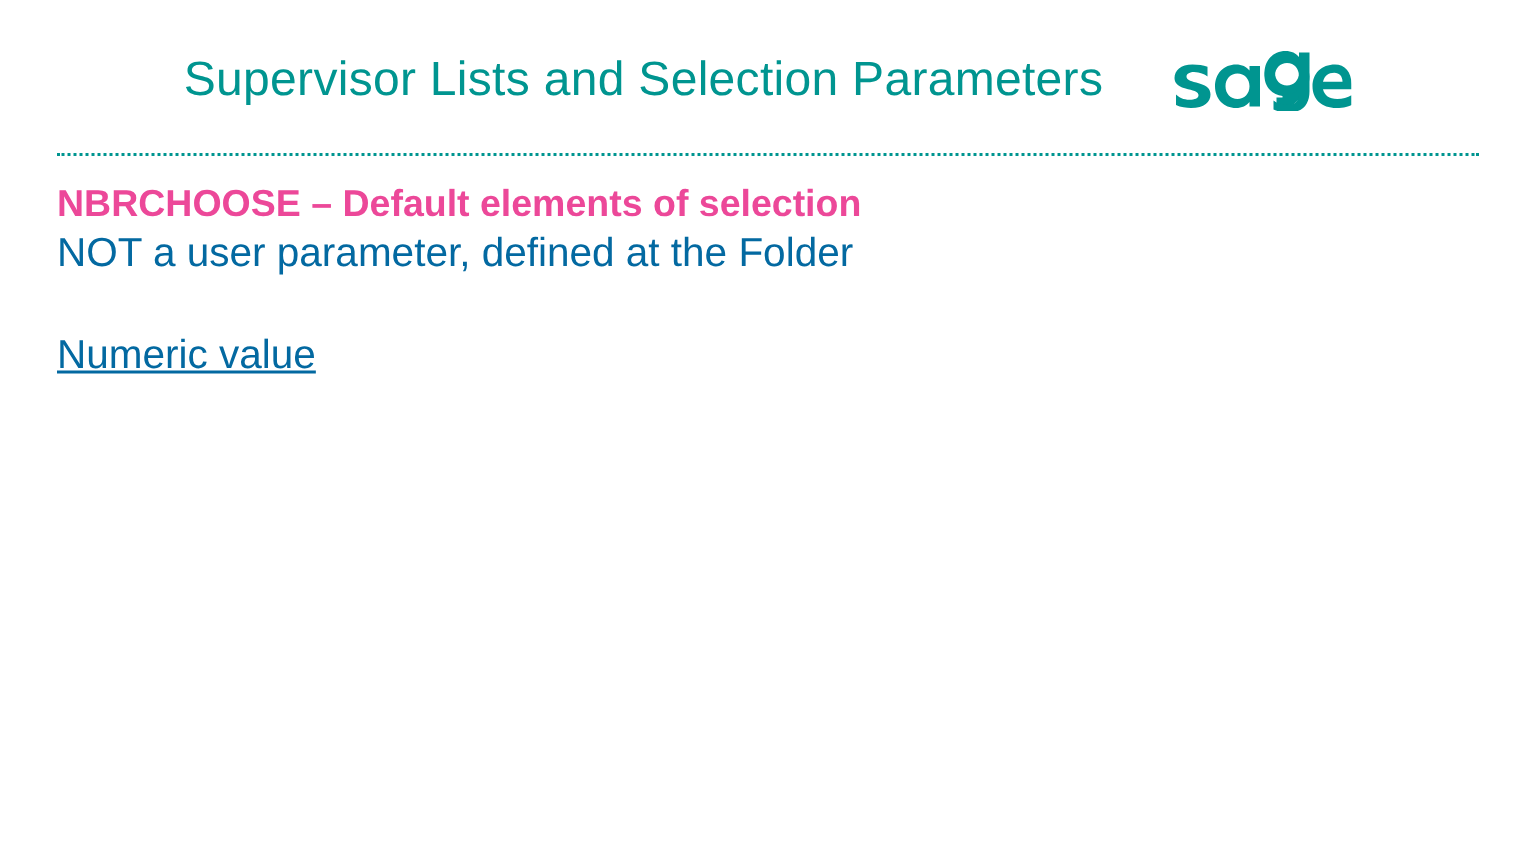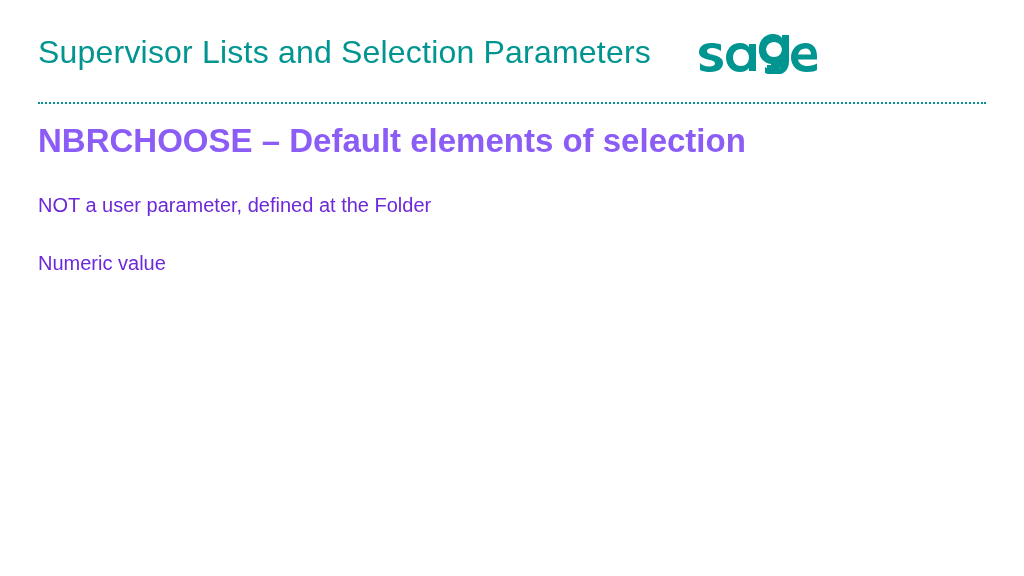--- a/index.html
+++ b/index.html
@@ -10,21 +10,21 @@
     body {
       width: 1024px;
       height: 576px;
       background: #ffffff;
       font-family: Arial, Helvetica, sans-serif;
       position: relative;
       overflow: hidden;
     }
     .header {
       display: flex;
-      justify-content: flex-start;
+      justify-content: center;
       align-items: center;
       padding: 30px 38px 0 38px;
       gap: 46px;
     }
     .title {
       color: #009590;
       font-size: 32px;
       font-weight: 400;
       letter-spacing: 0.2px;
     }
@@ -42,34 +42,34 @@
     .divider {
       margin: 28px 38px 0 38px;
       border: none;
       border-top: 2px dotted #009590;
       height: 0;
     }
     .content {
       padding: 18px 38px 0 38px;
     }
     .heading {
-      font-size: 33px;
+      font-size: 25px;
       font-weight: 700;
-      color: #8b5cf6;
-      margin-bottom: 32px;
+      color: #ec4899;
     }
     .para {
-      font-size: 20px;
+      font-size: 27px;
       font-weight: 400;
-      color: #6d28d9;
+      color: #0369a1;
       line-height: 1.32;
       margin-bottom: 32px;
     }
     .para:last-child {
       margin-bottom: 0;
+      text-decoration: underline;
     }
   </style>
 </head>
 <body>
 
 <div class="header">
   <h1 class="title">Supervisor Lists and Selection Parameters</h1>
   <div class="logo">
     <svg viewBox="0 0 240 80" xmlns="http://www.w3.org/2000/svg">
       <g fill="#009590">

